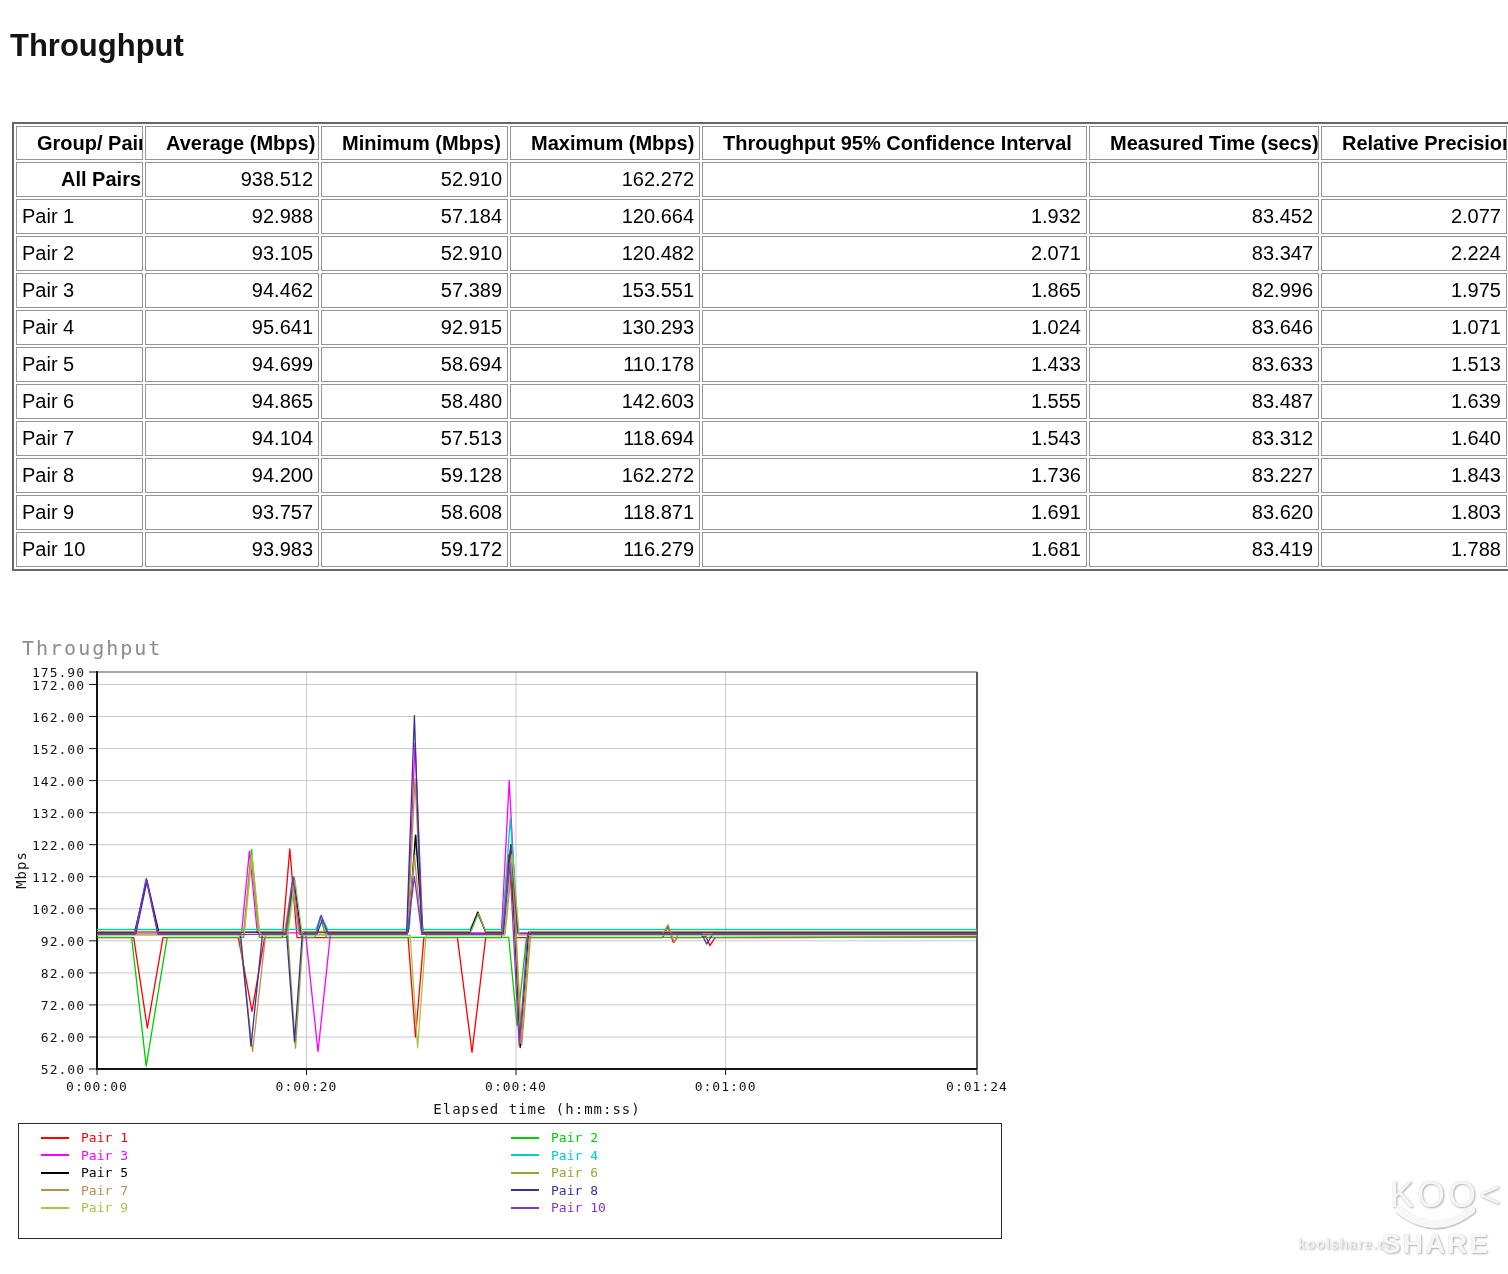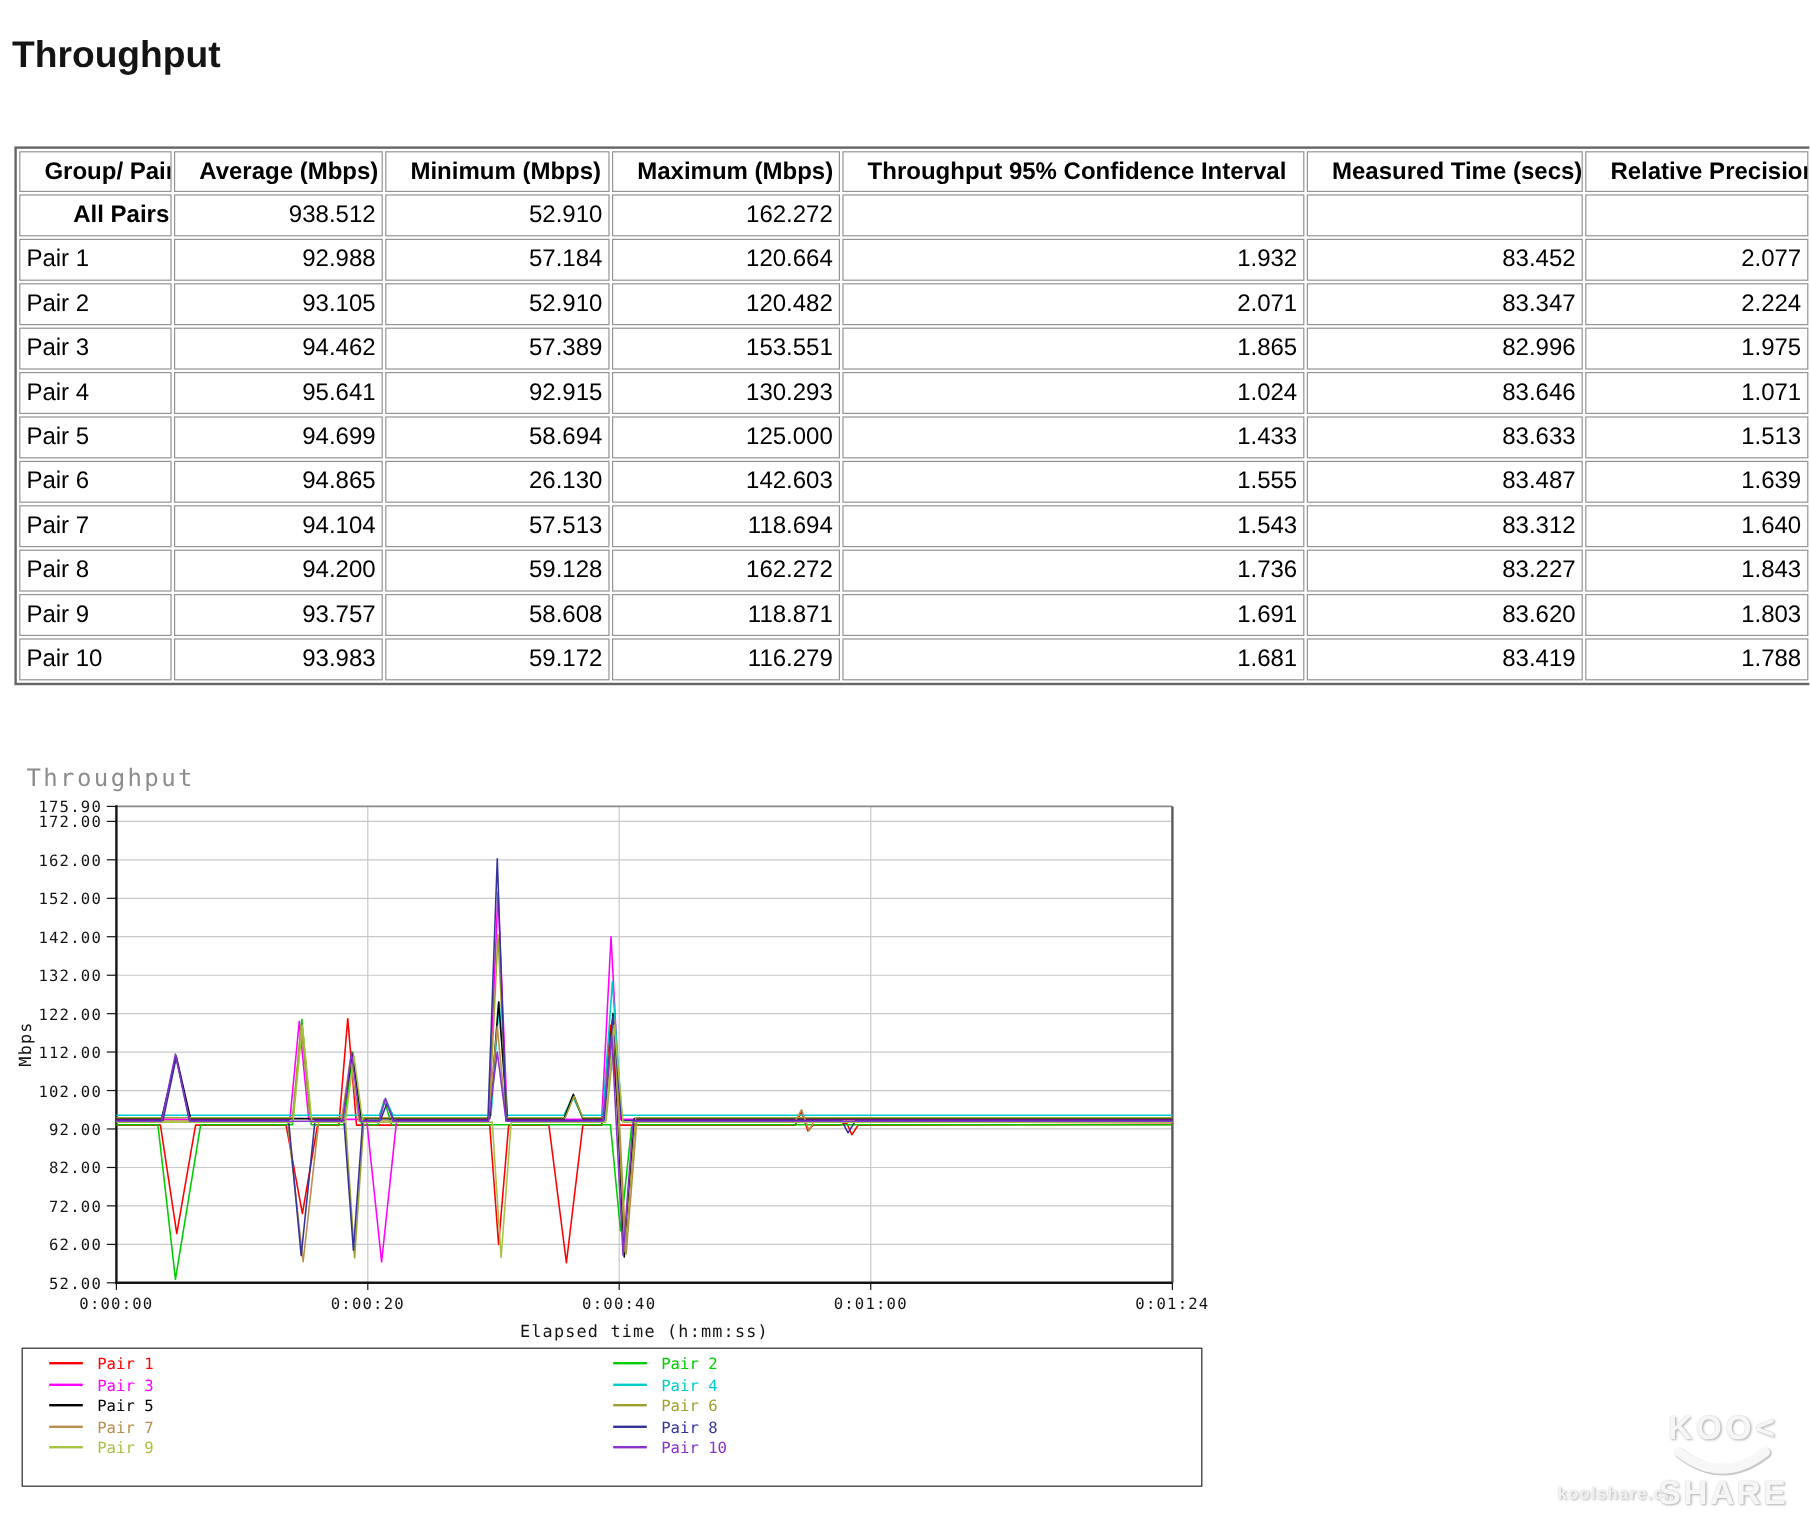--- a/index.html
+++ b/index.html
@@ -29,21 +29,21 @@
   .legend{position:absolute;left:18px;top:1123px;width:982px;height:114px;border:1px solid #2a2a2a;background:#fff;}
   .legend-item{position:absolute;height:18px;line-height:18px;white-space:nowrap;
                font-family:"DejaVu Sans Mono",monospace;font-size:13px;}
   .legend-swatch{display:inline-block;width:28px;height:0;border-top:2px solid #000;
                  vertical-align:middle;margin-right:12px;position:relative;top:-1px;}
 
   
   .watermark{position:absolute;left:1278px;top:1170px;width:226px;height:102px;}
   .wm-site{position:absolute;left:20px;top:66px;font-size:14px;font-weight:bold;color:#f2f2f2;
            text-shadow:1px 1px 2px #b5b5b5,0 0 1px #d8d8d8;letter-spacing:1px;}
-  .wm-koo{position:absolute;left:112px;top:4px;font-size:28px;font-weight:700;color:#f6f6f6;
+  .wm-koo{position:absolute;left:112px;top:4px;font-size:36px;font-weight:400;color:#f6f6f6;
           text-shadow:1px 1px 2px #b0b0b0,0 0 1px #d0d0d0;letter-spacing:3px;}
   .wm-smile{position:absolute;left:114px;top:36px;}
   .wm-share{position:absolute;left:104px;top:58px;font-size:28px;font-weight:900;color:#f6f6f6;
           text-shadow:1px 1px 2px #b0b0b0,0 0 1px #d0d0d0;letter-spacing:2px;}
 </style>
 </head>
 <body>
 
 <div class="page">
 
@@ -113,29 +113,29 @@
           <td class="num">92.915</td>
           <td class="num">130.293</td>
           <td class="num">1.024</td>
           <td class="num">83.646</td>
           <td class="num">1.071</td>
         </tr>
         <tr>
           <td class="lbl">Pair 5</td>
           <td class="num">94.699</td>
           <td class="num">58.694</td>
-          <td class="num">125.000</td>
+          <td class="num">110.178</td>
           <td class="num">1.433</td>
           <td class="num">83.633</td>
           <td class="num">1.513</td>
         </tr>
         <tr>
           <td class="lbl">Pair 6</td>
           <td class="num">94.865</td>
-          <td class="num">26.130</td>
+          <td class="num">58.480</td>
           <td class="num">142.603</td>
           <td class="num">1.555</td>
           <td class="num">83.487</td>
           <td class="num">1.639</td>
         </tr>
         <tr>
           <td class="lbl">Pair 7</td>
           <td class="num">94.104</td>
           <td class="num">57.513</td>
           <td class="num">118.694</td>

